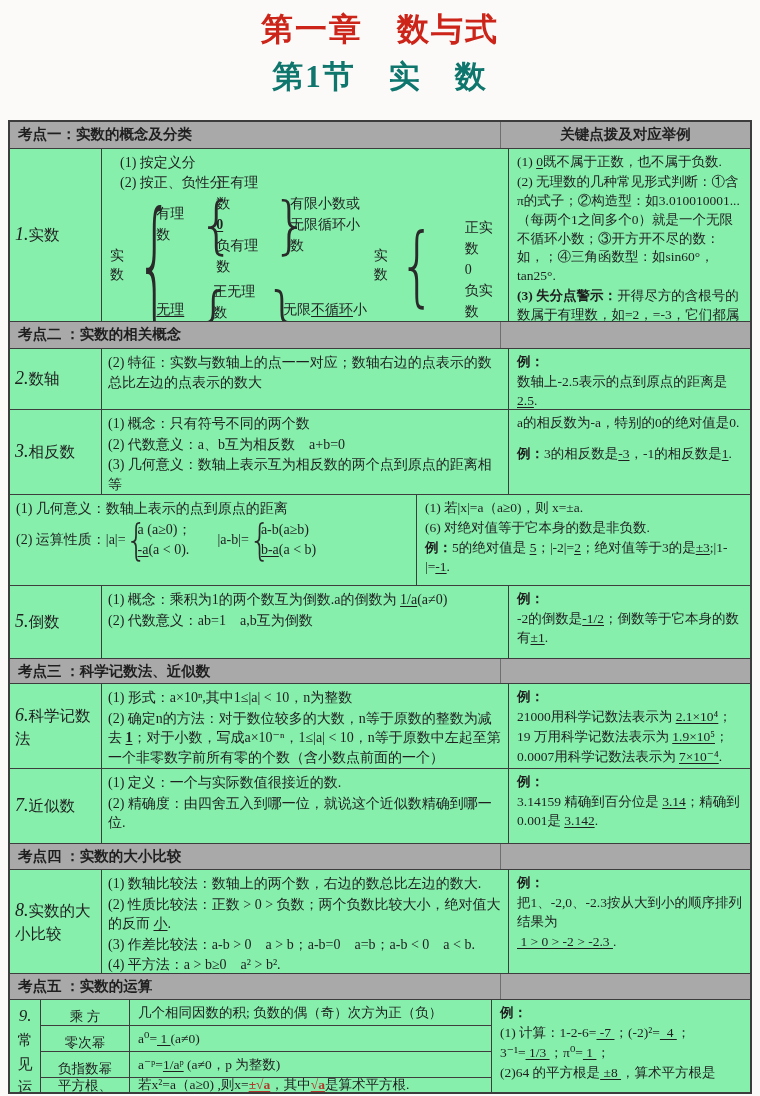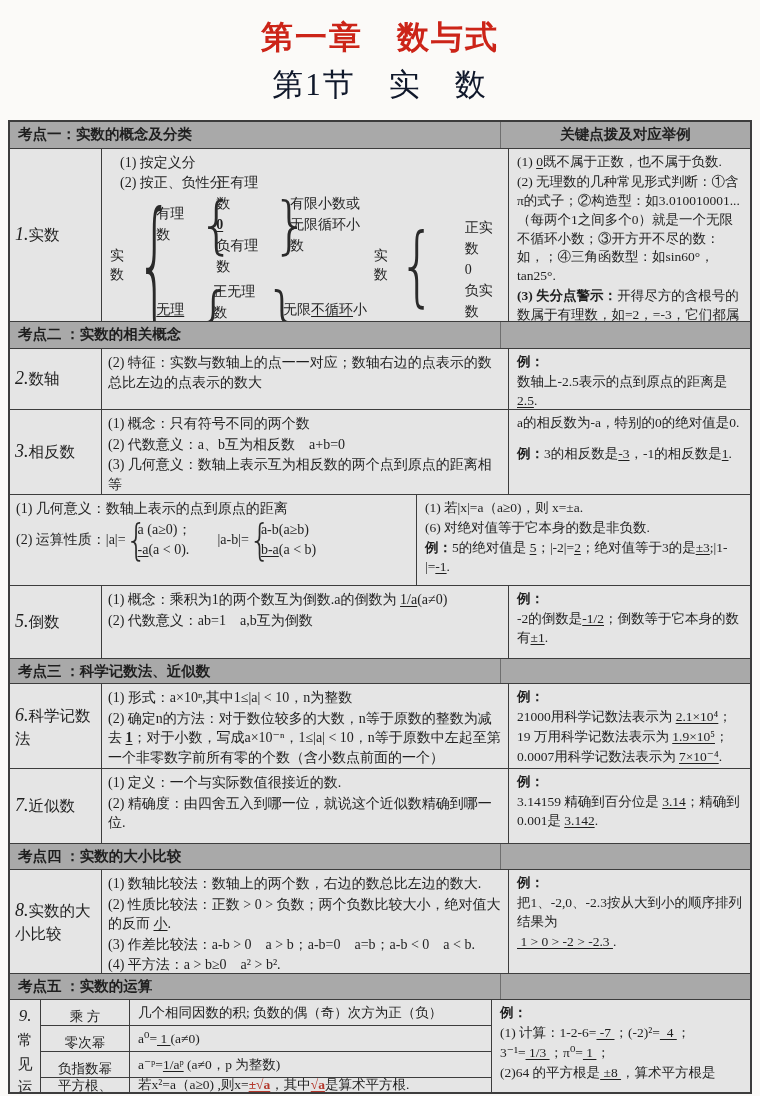--- a/index.html
+++ b/index.html
@@ -1,25 +1,25 @@
 <!DOCTYPE html>
 <html><head>
 <meta charset="utf-8">
 <style>
   html,body{margin:0;padding:0;}
   body{background:#eef0ef;}
   .page{width:760px;height:1096px;background:#fbfaf8;position:relative;overflow:hidden;
         font-family:"Liberation Serif","DejaVu Serif",serif;color:#1f1f1f;}
   
-  .titles{padding-top:16px;text-align:center;}
+  .titles{padding-top:8px;text-align:center;}
   .t1{font-size:32px;font-weight:bold;color:#cc2418;letter-spacing:2px;}
-  .t2{font-size:31px;font-weight:normal;color:#0f172a;letter-spacing:2px;margin-top:4px;}
+  .t2{font-size:31px;font-weight:bold;color:#0f766e;letter-spacing:2px;margin-top:4px;}
   
   .tbl{position:absolute;left:8px;top:120px;width:740px;height:970px;border:2px solid #3d3d3d;
-       background:#e5e5e5;display:flex;flex-direction:column;font-size:14px;line-height:1.4;}
+       background:#86efac;display:flex;flex-direction:column;font-size:14px;line-height:1.4;}
   .trw{display:flex;border-top:1px solid #3d3d3d;overflow:hidden;flex:none;}
   .trw:first-child{border-top:none;}
   .sec{background:#a9a9a9;font-weight:bold;font-size:14.5px;}
   .sec .sl{width:482px;border-right:1px solid #6f6f6f;padding:2px 0 2px 8px;overflow:hidden;}
   .sec .sr{flex:1;text-align:center;padding:2px 0;overflow:hidden;}
   .cl{width:84px;border-right:1px solid #3d3d3d;padding:2px 2px 2px 5px;display:flex;align-items:center;
       font-size:15.5px;overflow:hidden;}
   .cl .lnum{font-style:italic;font-size:18px;font-family:"Liberation Serif",serif;}
   .cm{width:396px;border-right:1px solid #3d3d3d;padding:3px 4px 2px 6px;overflow:hidden;}
   .cr{flex:1;padding:3px 6px 2px 8px;overflow:hidden;font-size:13.5px;}

